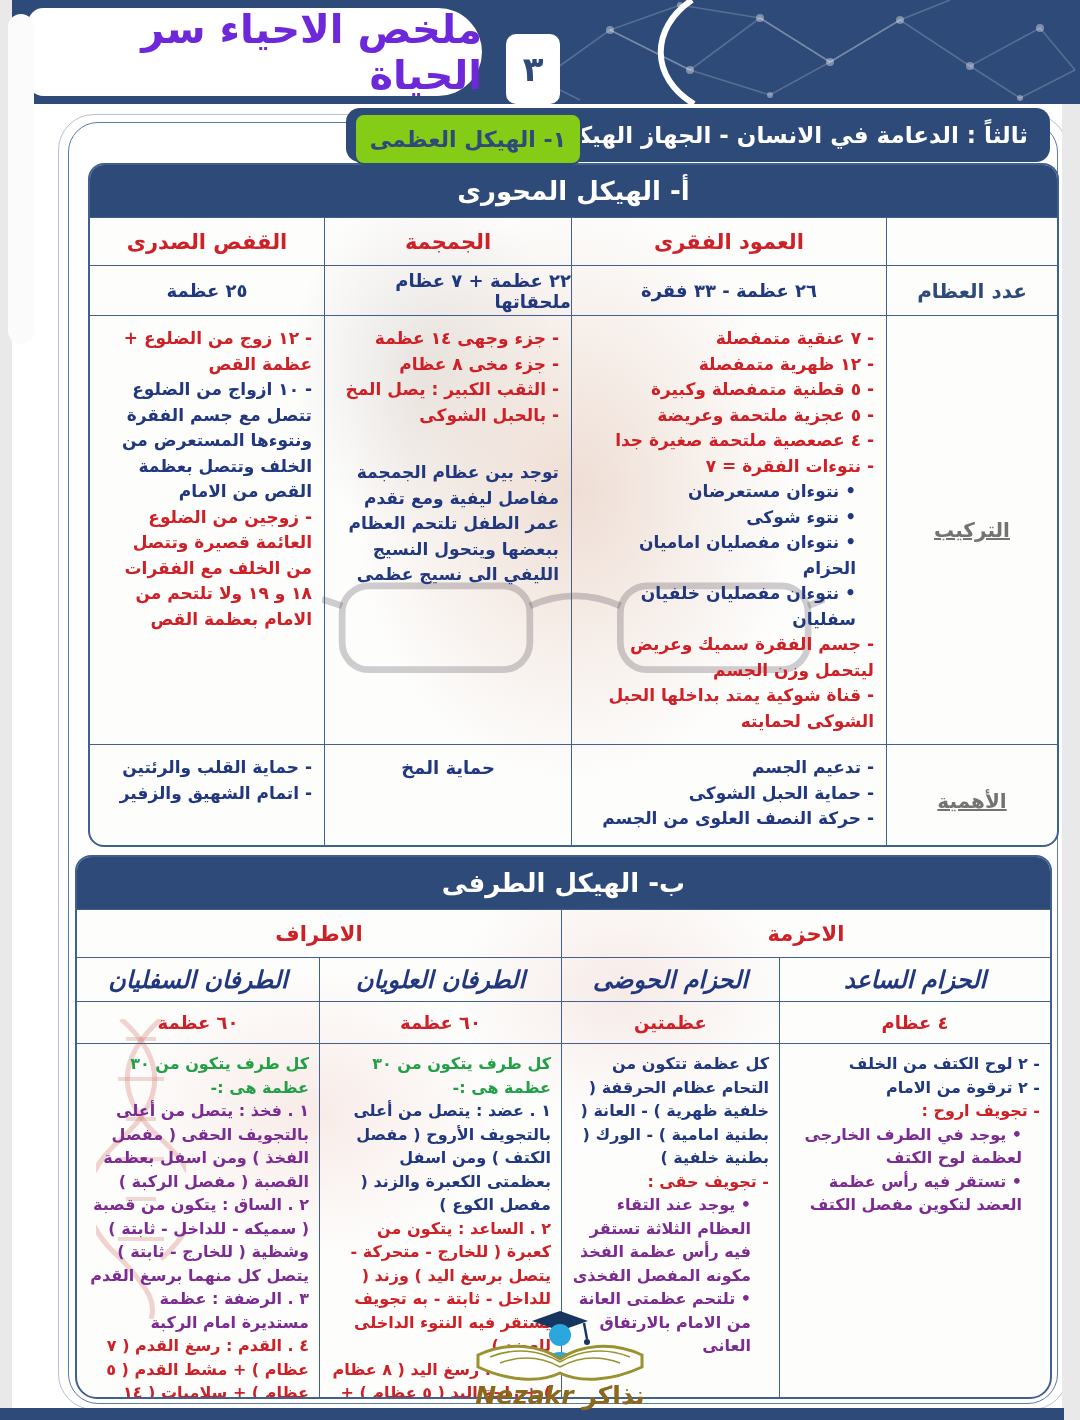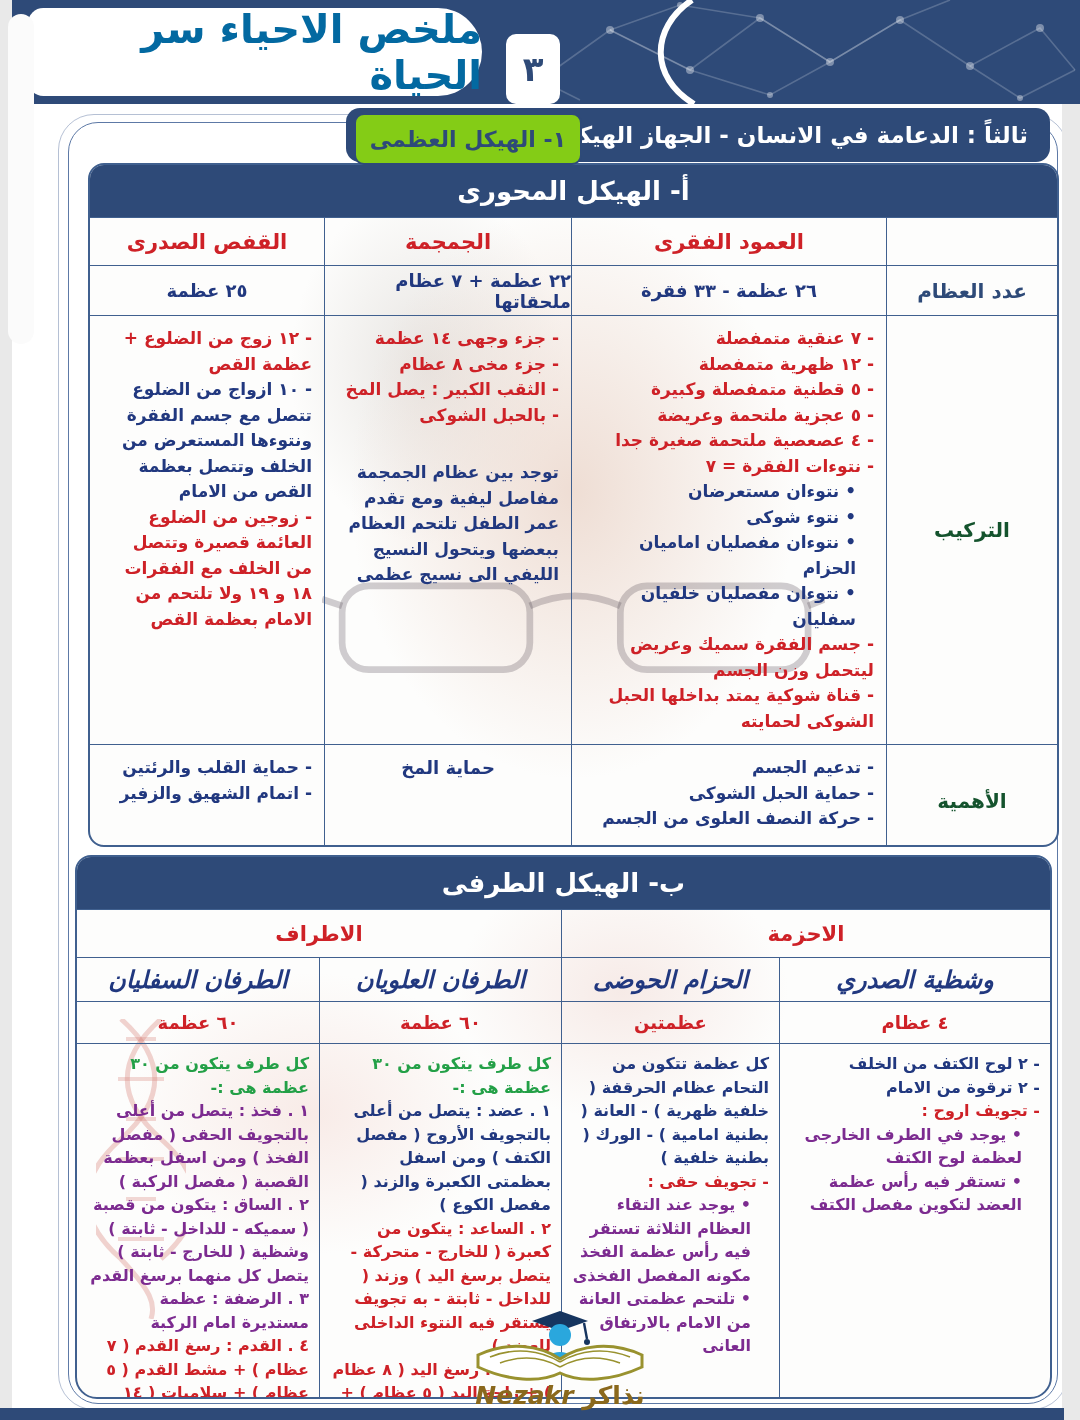--- a/index.html
+++ b/index.html
@@ -11,21 +11,21 @@
   .page{position:absolute;left:12px;top:0;width:1050px;height:1420px;background:#ffffff;}
   .rstrip{position:absolute;left:1062px;top:104px;width:18px;height:1316px;background:#e9e9e9;z-index:9;}
   .lbox{position:absolute;left:8px;top:14px;width:26px;height:330px;background:#fbfbfb;border-radius:14px;z-index:6;}
 
   
   .band{position:absolute;left:12px;top:0;width:1068px;height:104px;background:#2e4a78;overflow:hidden;z-index:3;}
   .band svg{position:absolute;right:0;top:0;}
   .arc{position:absolute;left:592px;top:0;width:120px;height:104px;z-index:4;pointer-events:none;}
   .brandbox{position:absolute;left:28px;top:8px;width:454px;height:88px;background:#ffffff;
     border-radius:16px 46px 46px 16px;display:flex;align-items:center;justify-content:center;z-index:5;}
-  .brand{color:#0369a1;font-size:40px;letter-spacing:1px;}
+  .brand{color:#6d28d9;font-size:40px;letter-spacing:1px;}
   .numbox{position:absolute;left:506px;top:34px;width:54px;height:70px;background:#ffffff;border-radius:10px;
     z-index:6;display:flex;align-items:center;justify-content:center;color:#2e4a78;font-size:34px;}
 
   
   .pill{position:absolute;left:346px;top:108px;width:704px;height:54px;background:#2e4a78;border-radius:14px;
     z-index:7;color:#ffffff;font-size:23px;display:flex;align-items:center;padding-inline-start:22px;box-sizing:border-box;}
   .subbox{position:absolute;left:8px;top:5px;width:228px;height:52px;background:#84cc16;border:2px solid #2e4a78;
     border-radius:10px;color:#2e4a78;font-size:22px;display:flex;align-items:center;justify-content:center;box-sizing:border-box;}
 
   
@@ -53,21 +53,21 @@
   .bodB{font-size:16px;line-height:1.47;padding:8px 10px;text-align:right;}
   .ctr{display:flex;align-items:flex-start;justify-content:center;padding-top:12px;font-size:18px;}
   .ln{display:block;}
   .ind{padding-inline-start:18px;}
   .note{margin-top:32px;display:block;}
 
   
   .red{color:#ce2127;}
   .blu{color:#21387f;}
   .nvy{color:#2e4a78;}
-  .mag{color:#14532d;}
+  .mag{color:#737373;text-decoration:underline;}
   .pur{color:#7c2b90;}
   .grn{color:#23a047;}
 
   
   .wm{position:absolute;inset:0;z-index:1;pointer-events:none;}
   .blob{position:absolute;border-radius:50%;}
   .face{left:26%;top:4%;width:48%;height:88%;
     background:radial-gradient(closest-side,rgba(236,216,205,.85),rgba(236,216,205,0) 96%);}
   .hairs{left:20%;top:2%;width:30%;height:55%;
     background:radial-gradient(closest-side,rgba(222,218,214,.7),rgba(222,218,214,0) 95%);}
@@ -217,21 +217,21 @@
           <line x1="22" y1="220" x2="68" y2="220"></line>
       </g>
     </svg>
   </div>
   <div class="tbar">ب- الهيكل الطرفى</div>
   <div class="grid gB">
 
     <div class="c hd red sp2 f">الاحزمة</div>
     <div class="c hd red sp2">الاطراف</div>
 
-    <div class="c hdB blu f">وشظية الصدري</div>
+    <div class="c hdB blu f">الحزام الساعد</div>
     <div class="c hdB blu">الحزام الحوضى</div>
     <div class="c hdB blu">الطرفان العلويان</div>
     <div class="c hdB blu">الطرفان السفليان</div>
 
     <div class="c cnt red f">٤ عظام</div>
     <div class="c cnt red">عظمتين</div>
     <div class="c cnt red">٦٠ عظمة</div>
     <div class="c cnt red">٦٠ عظمة</div>
 
     <div class="c bodB f">

